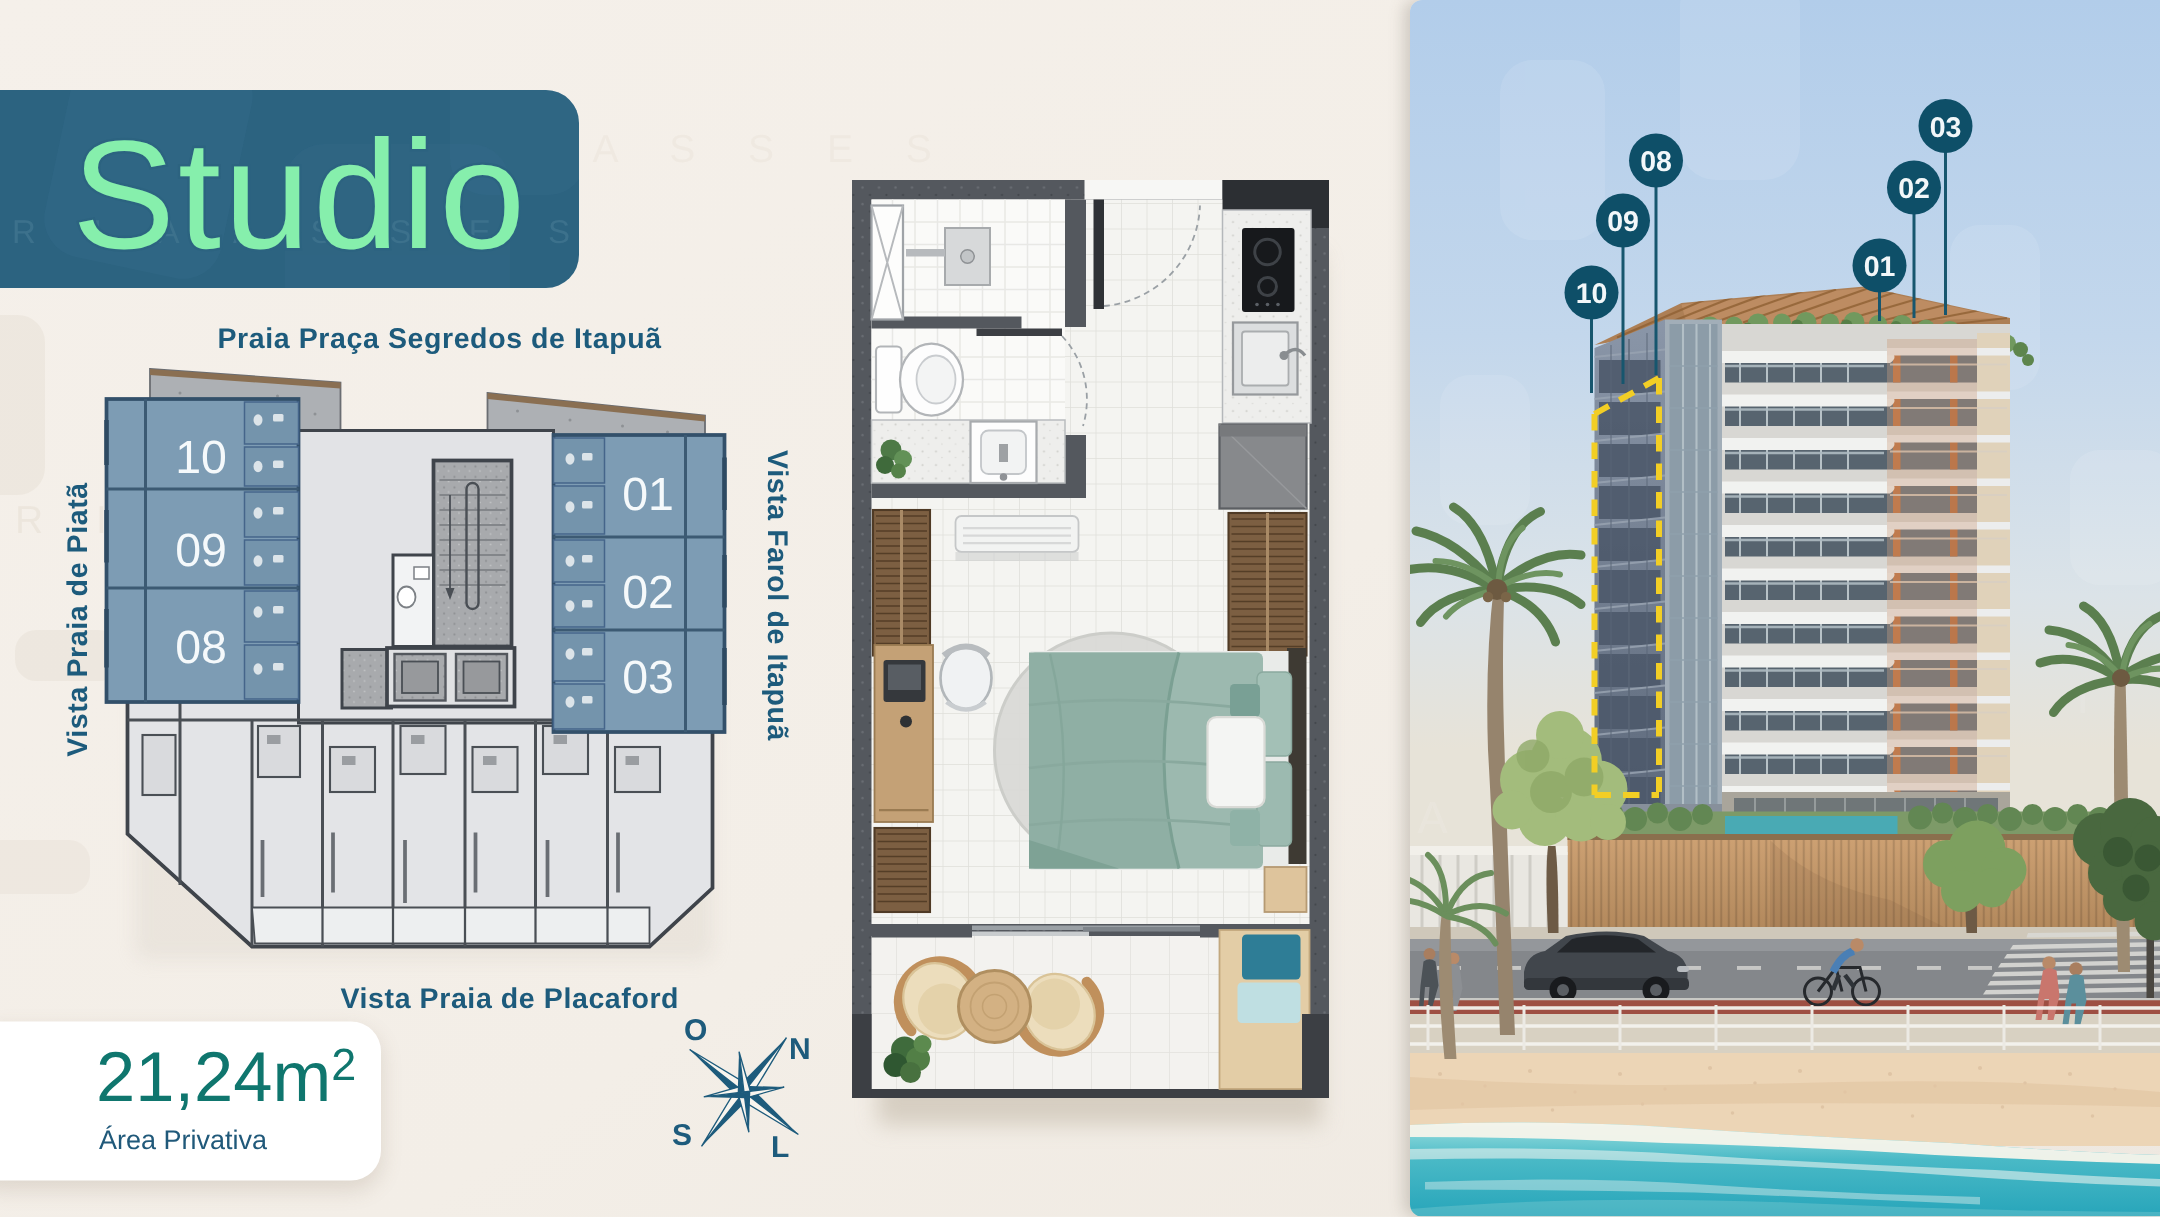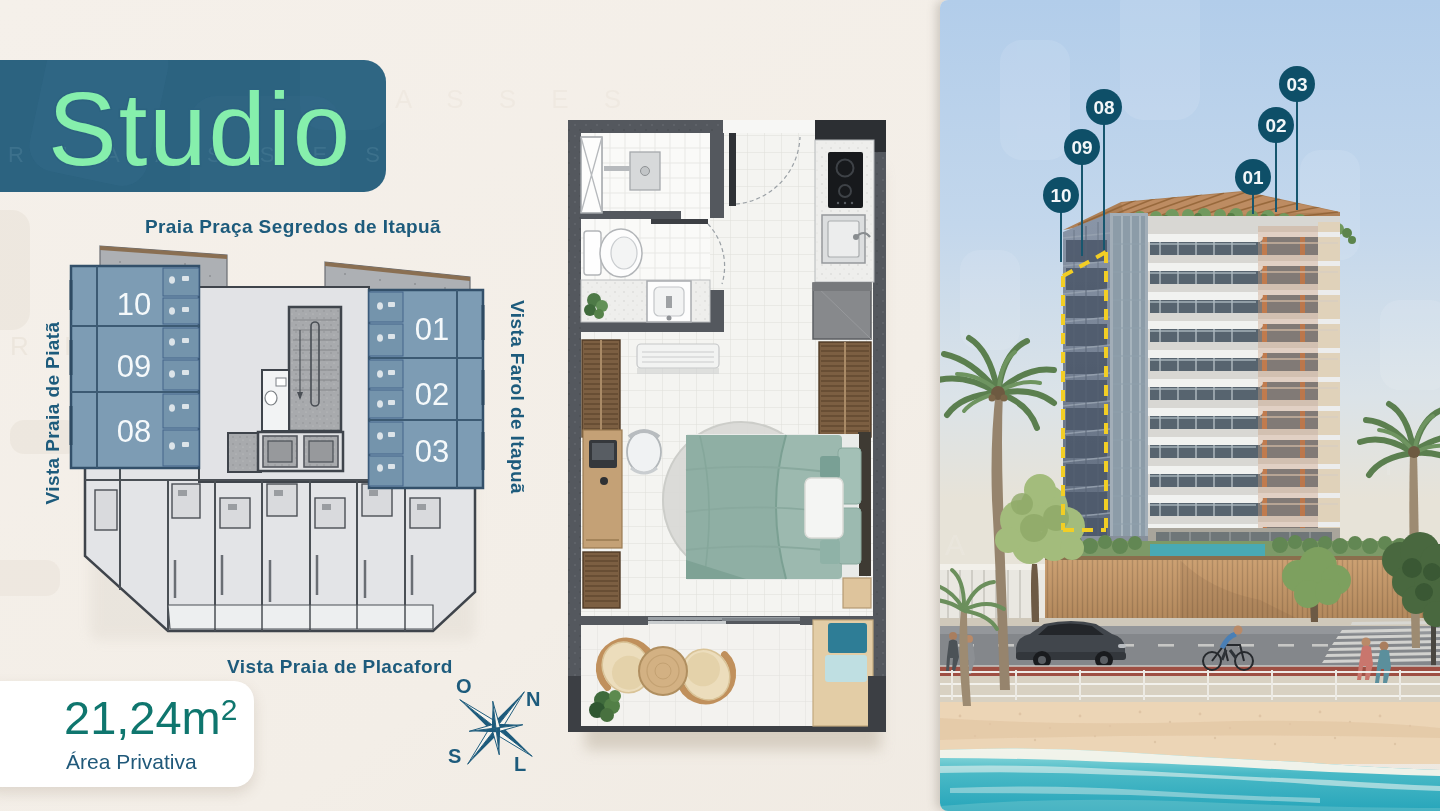--- a/index.html
+++ b/index.html
@@ -41,21 +41,21 @@
 <div class="abs lbl" style="left:53px;top:413px;transform:translate(-50%,-50%) rotate(-90deg);white-space:nowrap;">Vista Praia de Piatã</div>
 
 <div class="abs lbl" style="left:517px;top:397px;transform:translate(-50%,-50%) rotate(90deg);white-space:nowrap;">Vista Farol de Itapuã</div>
 
 <div class="abs lbl" style="left:227px;top:656px;">Vista Praia de Placaford</div>
 
 <div class="abs" style="left:-20px;top:681px;width:274px;height:106px;background:#ffffff;border-radius:20px;box-shadow:0 6px 14px rgba(120,100,80,.18);"></div>
 
 <div class="abs" style="left:64px;top:690px;color:#0f766e;font-size:47px;font-weight:400;">21,24m<span style="font-size:30px;vertical-align:14px;">2</span></div>
 
-<div class="abs" style="left:66px;top:750px;color:#20597a;font-size:21px;font-weight:400;">Área Privativa</div>
+<div class="abs" style="left:66px;top:750px;color:#20597a;font-size:18px;font-weight:400;">Área Privativa</div>
 
 <svg class="abs" style="left:438px;top:668px;" width="115" height="120" viewBox="0 0 115 120">
   <g transform="translate(58,60) rotate(38)">
       <path d="M0.0,-46.0 L-5.5,0.0 L0,0 Z" fill="#1d5b7c"></path>
       <path d="M0.0,-46.0 L5.5,0.0 L0,0 Z" fill="#f8f5ef" stroke="#1d5b7c" stroke-width="0.9"></path>
       <path d="M46.0,-0.0 L-0.0,-5.5 L0,0 Z" fill="#1d5b7c"></path>
       <path d="M46.0,-0.0 L0.0,5.5 L0,0 Z" fill="#f8f5ef" stroke="#1d5b7c" stroke-width="0.9"></path>
       <path d="M0.0,46.0 L5.5,-0.0 L0,0 Z" fill="#1d5b7c"></path>
       <path d="M0.0,46.0 L-5.5,0.0 L0,0 Z" fill="#f8f5ef" stroke="#1d5b7c" stroke-width="0.9"></path>
       <path d="M-46.0,0.0 L0.0,5.5 L0,0 Z" fill="#1d5b7c"></path>

